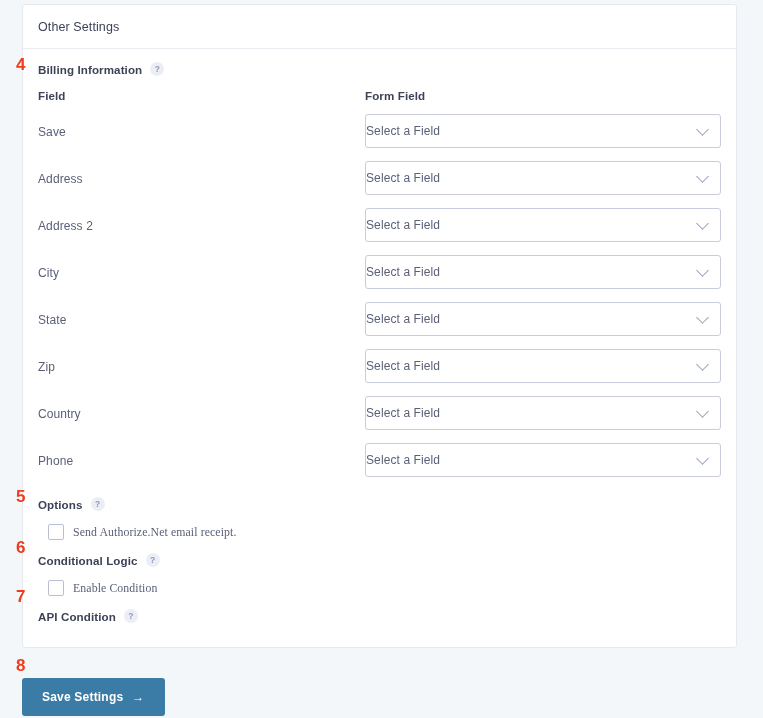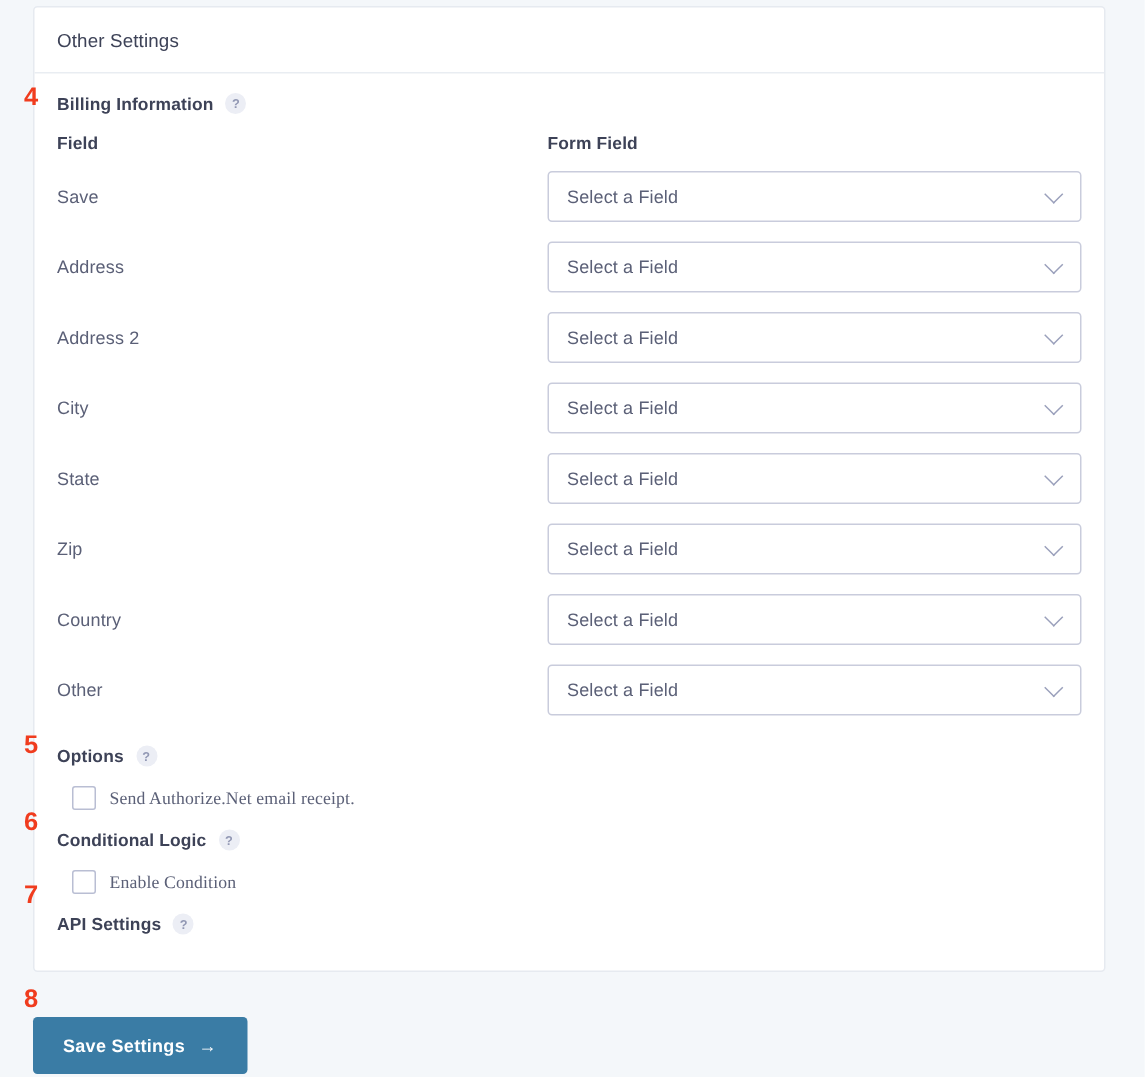--- a/index.html
+++ b/index.html
@@ -119,21 +119,21 @@
   
   .select-control {
     position: relative;
     width: 356px;
     height: 34px;
     border: 1px solid #c9ccdc;
     border-radius: 3px;
     background: #ffffff;
     display: flex;
     align-items: center;
-    padding: 0 12px;
+    padding: 0 0;
     cursor: pointer;
   }
 
   .select-value {
     font-size: 12px;
     color: #5b6077;
     letter-spacing: .1px;
   }
 
   .chevron-down {
@@ -323,21 +323,21 @@
           <td>
             <div class="select-control">
               <span class="select-value">Select a Field</span>
               <span class="chevron-down"></span>
             </div>
           </td>
         </tr>
 
         <tr>
           <td>
-            <span class="field-label">Other</span>
+            <span class="field-label">Phone</span>
           </td>
           <td>
             <div class="select-control">
               <span class="select-value">Select a Field</span>
               <span class="chevron-down"></span>
             </div>
           </td>
         </tr>
 
       </tbody>
@@ -355,21 +355,21 @@
     <div class="section-head">
       <span class="section-head-label">Conditional Logic</span>
       <span class="help-badge">?</span>
     </div>
     <div class="checkbox-row">
       <span class="checkbox-box"></span>
       <span class="checkbox-label">Enable Condition</span>
     </div>
 
     <div class="section-head">
-      <span class="section-head-label">API Settings</span>
+      <span class="section-head-label">API Condition</span>
       <span class="help-badge">?</span>
     </div>
 
   </div>
 </div>
 
 <button class="save-button">
   <span>Save Settings</span>
   <span class="save-arrow">→</span>
 </button>

